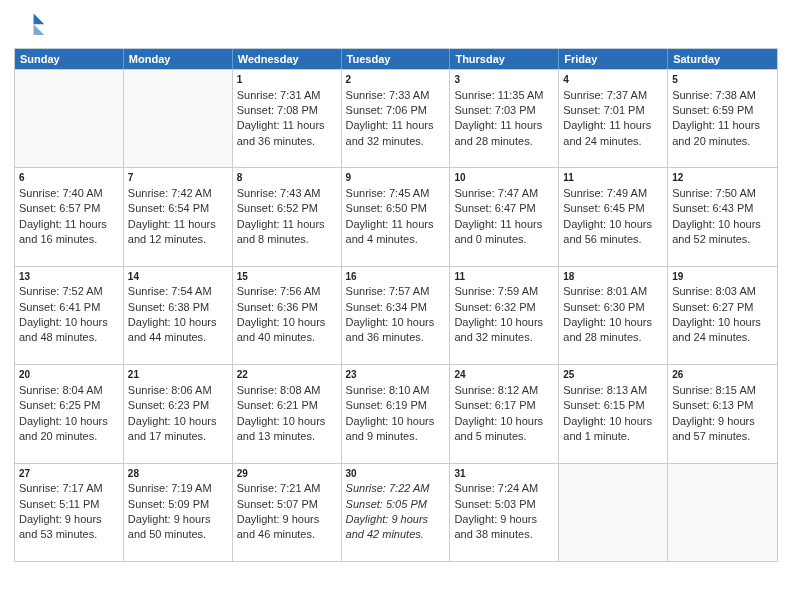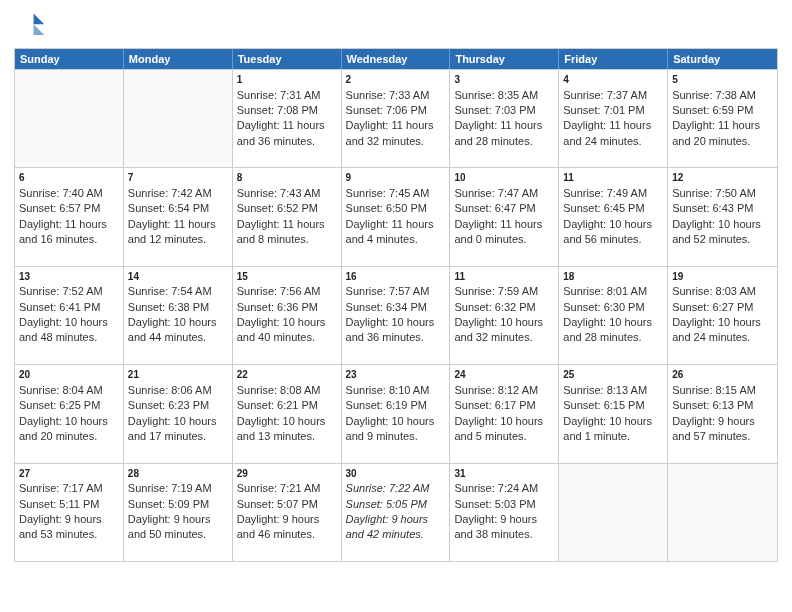--- a/index.html
+++ b/index.html
@@ -124,22 +124,22 @@
     <div class="title-block">
       <div class="month-title"></div>
       <div class="subtitle"></div>
     </div>
   </div>
 
   <div class="calendar">
     <div class="calendar-header">
     <div class="cal-header-cell">Sunday</div>
         <div class="cal-header-cell">Monday</div>
+        <div class="cal-header-cell">Wednesday</div>
         <div class="cal-header-cell">Tuesday</div>
-        <div class="cal-header-cell">Wednesday</div>
         <div class="cal-header-cell">Thursday</div>
         <div class="cal-header-cell">Friday</div>
         <div class="cal-header-cell">Saturday</div>
       </div>
     <div class="calendar-body">
     <div class="cal-row">
           <div class="cal-cell empty"></div>
           <div class="cal-cell empty"></div>
           <div class="cal-cell">
             <span class="day-num">1</span>
@@ -150,21 +150,21 @@
           </div>
           <div class="cal-cell">
             <span class="day-num">2</span>
             <div class="cell-text" style="white-space: pre-line;">Sunrise: 7:33 AM
 Sunset: 7:06 PM
 Daylight: 11 hours
 and 32 minutes.</div>
           </div>
           <div class="cal-cell">
             <span class="day-num">3</span>
-            <div class="cell-text" style="white-space: pre-line;">Sunrise: 8:35 AM
+            <div class="cell-text" style="white-space: pre-line;">Sunrise: 11:35 AM
 Sunset: 7:03 PM
 Daylight: 11 hours
 and 28 minutes.</div>
           </div>
           <div class="cal-cell">
             <span class="day-num">4</span>
             <div class="cell-text" style="white-space: pre-line;">Sunrise: 7:37 AM
 Sunset: 7:01 PM
 Daylight: 11 hours
 and 24 minutes.</div>

